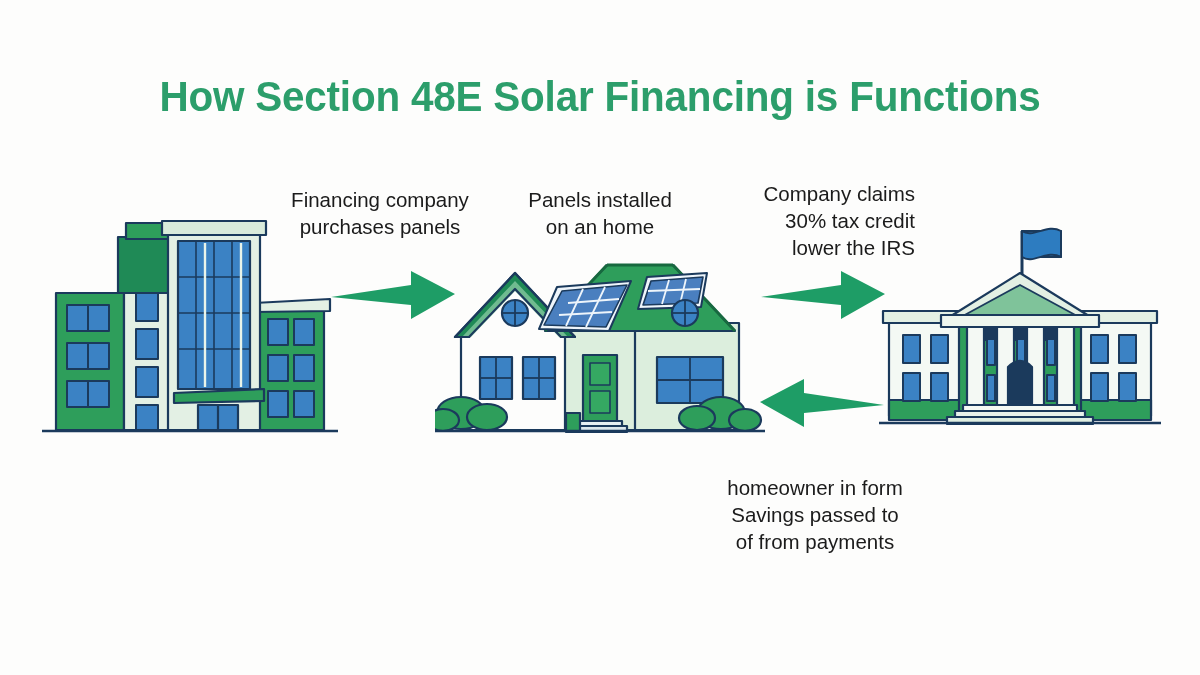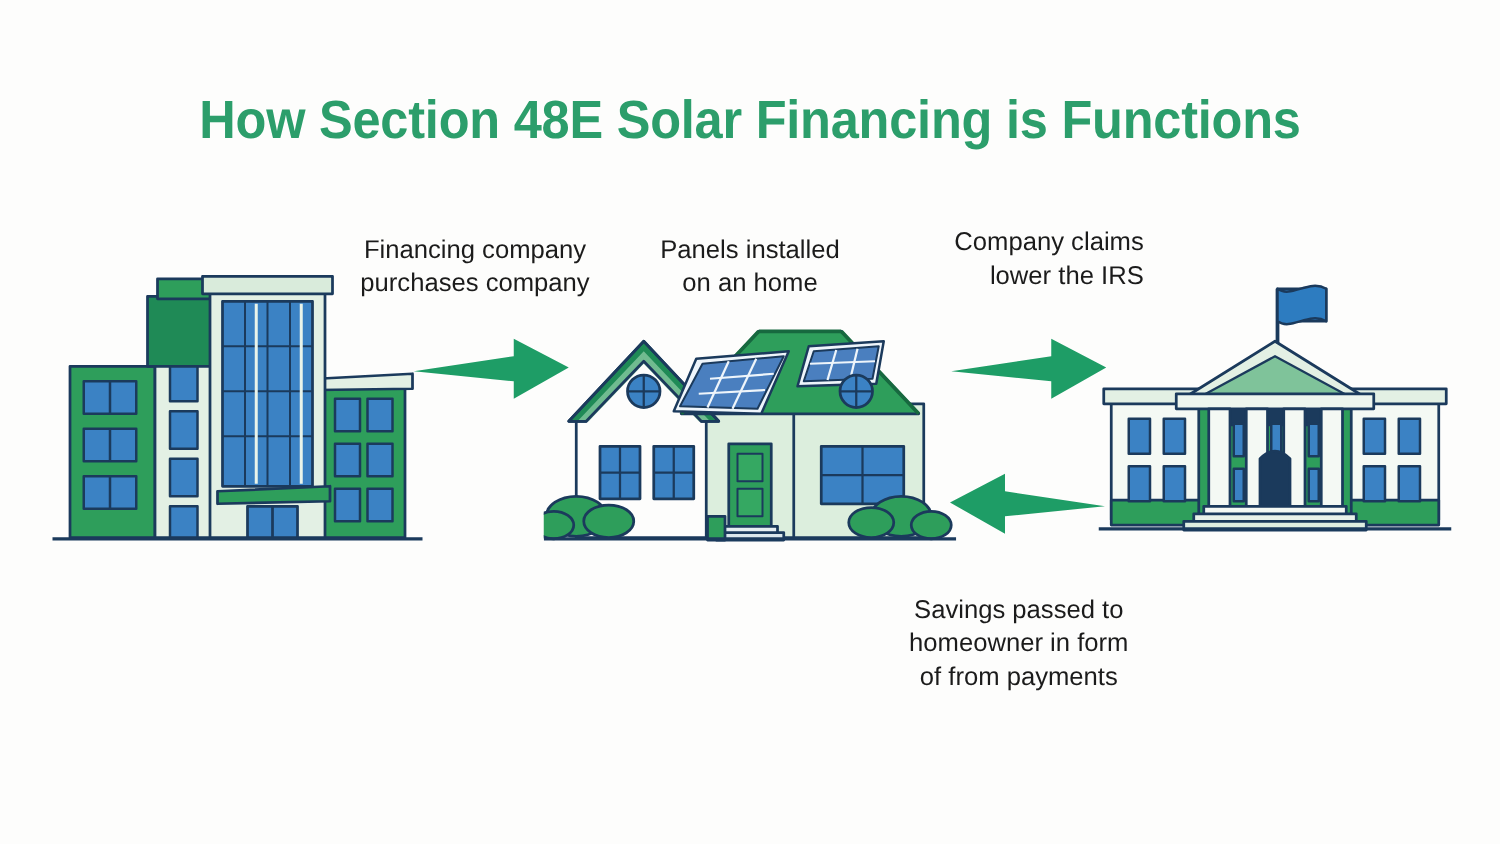--- a/index.html
+++ b/index.html
@@ -66,36 +66,37 @@
 </style>
 </head>
 <body>
 
 <div id="canvas">
 
   <div class="title">How Section 48E Solar Financing is Functions</div>
 
   <div class="caption" id="caption-purchase">
     <span class="ln">Financing company</span>
-    <span class="ln">purchases company</span>
+    <span class="ln">purchases panels</span>
   </div>
 
   <div class="caption" id="caption-install">
     <span class="ln">Panels installed</span>
     <span class="ln">on an home</span>
   </div>
 
   <div class="caption" id="caption-credit">
     <span class="ln">Company claims</span>
+    <span class="ln">30% tax credit</span>
     <span class="ln">lower the IRS</span>
   </div>
 
   <div class="caption" id="caption-savings">
+    <span class="ln">homeowner in form</span>
     <span class="ln">Savings passed to</span>
-    <span class="ln">homeowner in form</span>
     <span class="ln">of from payments</span>
   </div>
 
   <div class="art" id="office-building">
     <svg viewBox="0 0 300 230" width="300" height="230">
       <g stroke="#1b3a5c" stroke-width="2.2" stroke-linejoin="round">
 
         <rect x="16" y="78" width="68" height="137" fill="#2e9e5b"></rect>
 
         <g fill="#3b82c4" stroke-width="2">

